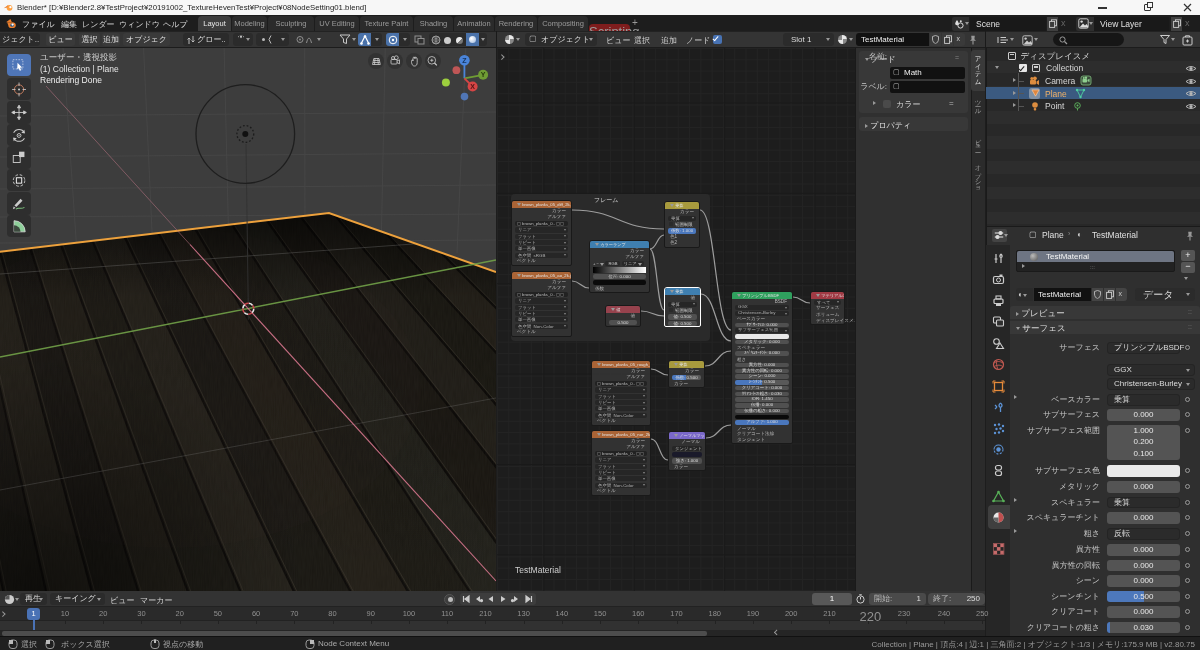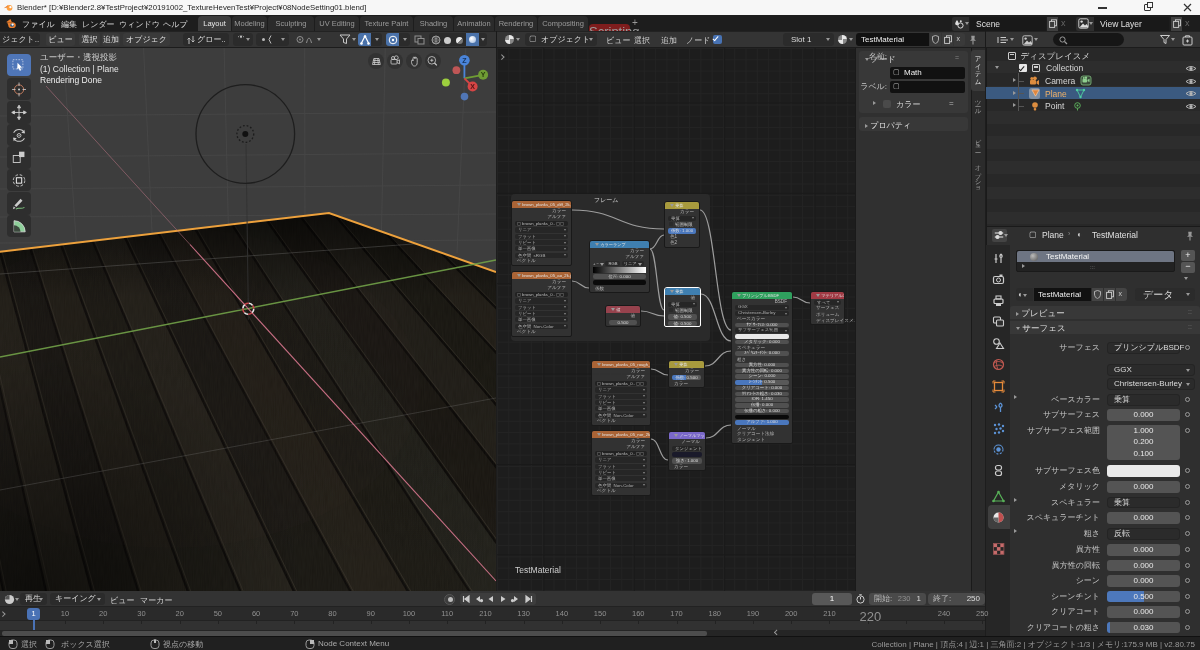--- a/index.html
+++ b/index.html
@@ -1016,21 +1016,21 @@
 <div class="txt" style="left:706.738px;top:609px;width:16px;text-align:center;font-size:7.5px;color:#909090">180</div>
 <div class="abs" style="left:714.738px;top:621px;width:1px;height:3px;background:#222"></div>
 <div class="txt" style="left:744.9580000000001px;top:609px;width:16px;text-align:center;font-size:7.5px;color:#909090">190</div>
 <div class="abs" style="left:752.9580000000001px;top:621px;width:1px;height:3px;background:#222"></div>
 <div class="txt" style="left:783.178px;top:609px;width:16px;text-align:center;font-size:7.5px;color:#909090">200</div>
 <div class="abs" style="left:791.178px;top:621px;width:1px;height:3px;background:#222"></div>
 <div class="txt" style="left:821.398px;top:609px;width:16px;text-align:center;font-size:7.5px;color:#909090">210</div>
 <div class="abs" style="left:829.398px;top:621px;width:1px;height:3px;background:#222"></div>
 <div class="txt" style="left:859.618px;top:609px;width:16px;text-align:center;font-size:13px;color:#909090">220</div>
 <div class="abs" style="left:867.618px;top:621px;width:1px;height:3px;background:#222"></div>
-<div class="txt" style="left:897.8380000000001px;top:594px;width:16px;font-size:7.5px;color:#909090">230</div>
+<div class="txt" style="left:897.8380000000001px;top:609px;width:16px;font-size:7.5px;color:#909090">230</div>
 <div class="abs" style="left:905.8380000000001px;top:621px;width:1px;height:3px;background:#222"></div>
 <div class="txt" style="left:936.058px;top:609px;width:16px;text-align:center;font-size:7.5px;color:#909090">240</div>
 <div class="abs" style="left:944.058px;top:621px;width:1px;height:3px;background:#222"></div>
 <div class="txt" style="left:974.278px;top:609px;width:16px;text-align:center;font-size:7.5px;color:#909090">250</div>
 <div class="abs" style="left:982.278px;top:621px;width:1px;height:3px;background:#222"></div>
 <div class="abs" style="left:27px;top:608px;width:13px;height:12px;background:#4a72b5;border-radius:3px;color:#fff;font-size:7.5px;line-height:12px;text-align:center">1</div>
 <div class="abs" style="left:33px;top:620px;width:1.5px;height:10px;background:#4a72b5"></div>
 <div class="txt" style="left:1px;top:610px;font-size:7px;color:#999"><i class="chr"></i></div>
 <div class="abs" style="left:0;top:630px;width:985px;height:6px;background:#252525"></div>
 <div class="abs" style="left:2px;top:631px;width:705px;height:4.5px;background:#4d4d4d;border-radius:2px"></div>

